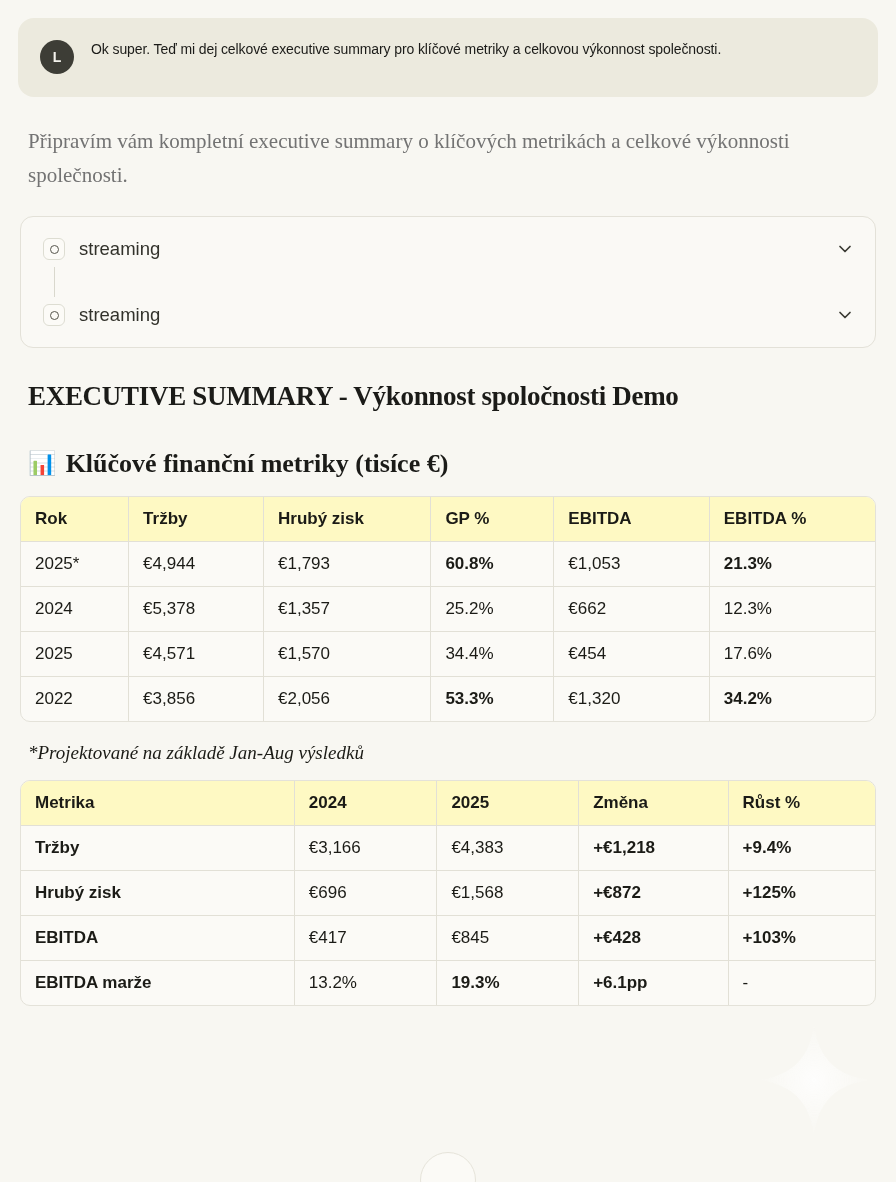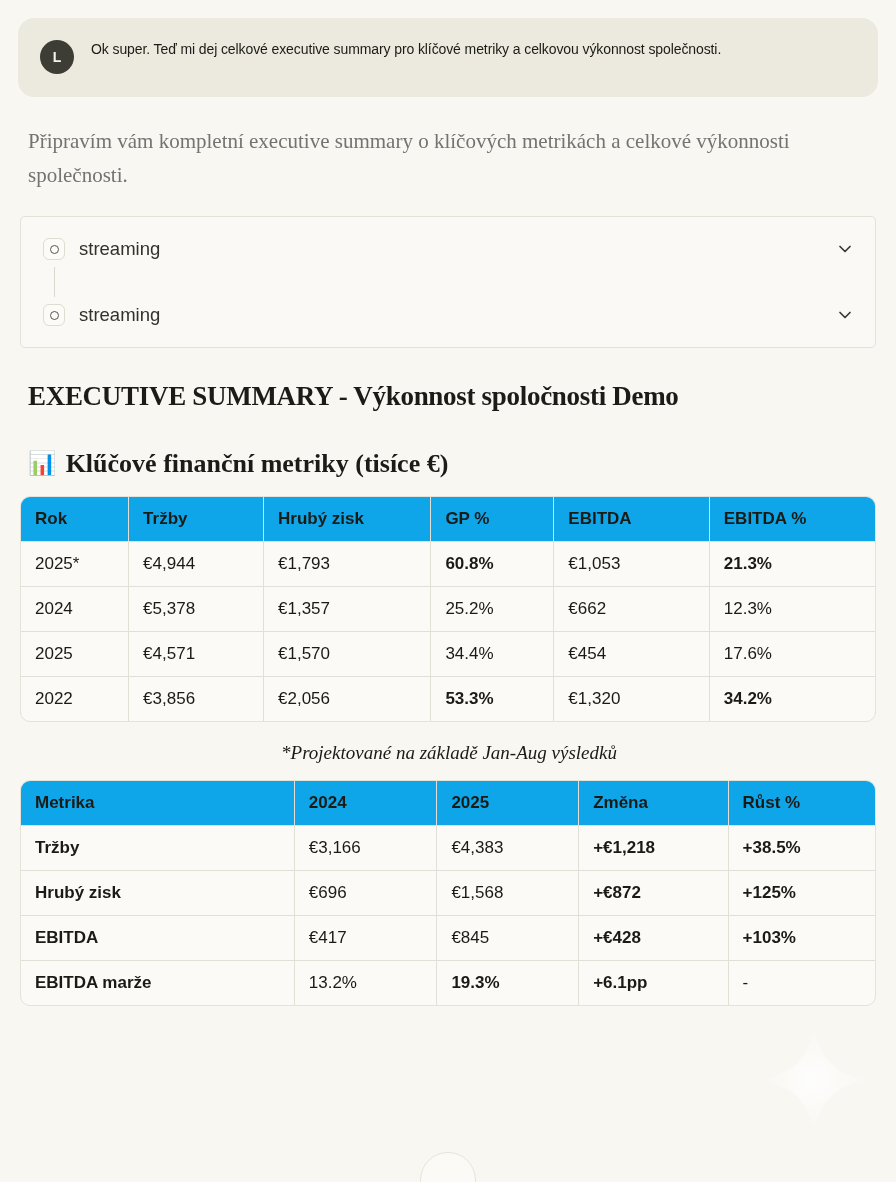--- a/index.html
+++ b/index.html
@@ -54,21 +54,21 @@
     font-size: 21px;
     line-height: 1.62;
     color: #737373;
     margin: 27px 6px 0 10px;
   }
 
   
   .tool-card {
     margin: 24px 2px 0 2px;
     border: 1px solid #e3e1d8;
-    border-radius: 5px;
+    border-radius: 13px;
     background: #faf9f5;
     padding: 14px 20px 14px 22px;
   }
   .tool-row {
     display: flex;
     align-items: center;
     gap: 14px;
     height: 36px;
     position: relative;
   }
@@ -128,21 +128,20 @@
     font-size: 23px;
     line-height: 1.35;
     margin: 26px 8px 0 10px;
   }
   .footnote {
     font-family: "Liberation Serif", serif;
     font-style: italic;
     font-size: 19px;
     margin: 20px 8px 16px 10px;
     color: #1b1b16;
-    text-align: center;
   }
 
   
   .table-wrap {
     margin: 14px 2px 0 2px;
     border: 1px solid #e4e2d9;
     border-radius: 10px;
     background: #fbfaf6;
     overflow: hidden;
   }
@@ -155,21 +154,21 @@
     text-align: left;
     padding: 12px 14px;
     border-right: 1px solid #e2e0d6;
     border-bottom: 1px solid #e2e0d6;
     color: #1b1b16;
     white-space: nowrap;
   }
   th:last-child, td:last-child { border-right: none; }
   thead th {
     font-weight: 700;
-    background: #0ea5e9;
+    background: #fef9c3;
     font-size: 17px;
   }
   tbody tr:last-child td { border-bottom: none; }
   tbody td { font-weight: 400; }
   td.em, th.em { font-weight: 700; }
 
   
   .t1 col.c0 { width: 12.6%; }
   .t1 col.c1 { width: 15.8%; }
   .t1 col.c2 { width: 19.6%; }
@@ -338,21 +337,21 @@
             <th>Změna</th>
             <th>Růst %</th>
           </tr>
         </thead>
       <tbody id="t2-body">
           <tr>
             <td class="em">Tržby</td>
             <td>€3,166</td>
             <td>€4,383</td>
             <td class="em">+€1,218</td>
-            <td class="em">+38.5%</td>
+            <td class="em">+9.4%</td>
           </tr>
           <tr>
             <td class="em">Hrubý zisk</td>
             <td>€696</td>
             <td>€1,568</td>
             <td class="em">+€872</td>
             <td class="em">+125%</td>
           </tr>
           <tr>
             <td class="em">EBITDA</td>

